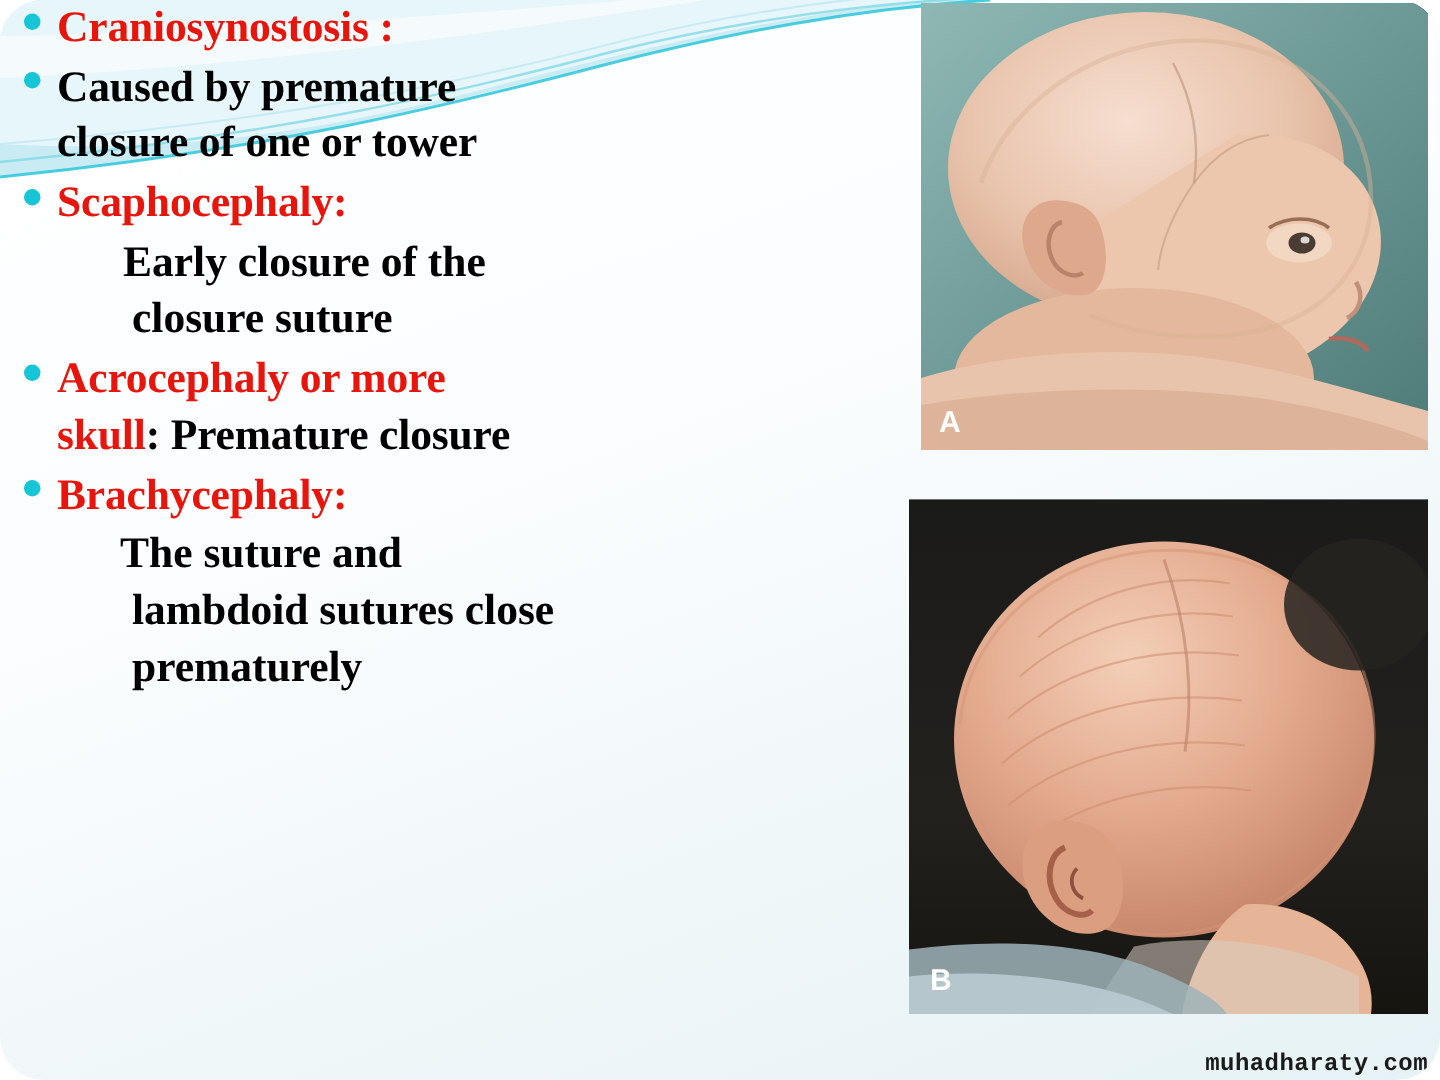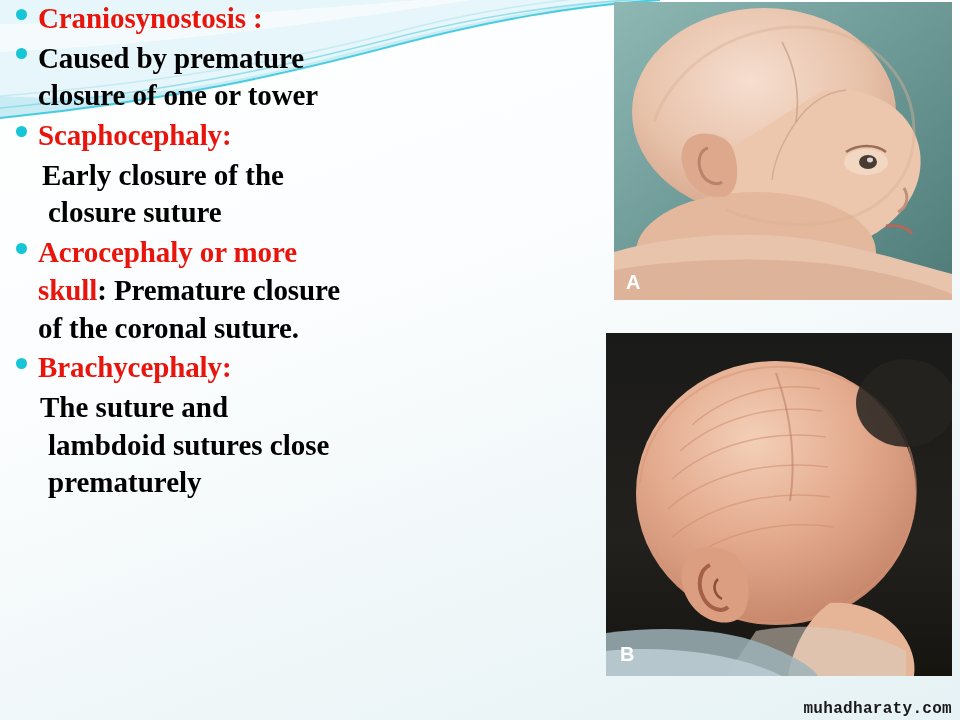--- a/index.html
+++ b/index.html
@@ -12,20 +12,21 @@
     background: #ffffff;
     font-family: "Liberation Serif", serif;
     overflow: hidden;
     position: relative;
   }
   .slide {
     position: absolute;
     inset: 0;
     background: linear-gradient(160deg, #ffffff 0%, #fbfdfe 40%, #eef6f8 75%, #e6f2f5 100%);
     overflow: hidden;
+    border-radius: 29px;
   }
   .swoosh {
     position: absolute;
     top: 0;
     left: 0;
     width: 660px;
     height: 130px;
     pointer-events: none;
   }
   .content {
@@ -66,20 +67,21 @@
   }
   .plain-block {
     padding-left: 38px;
     margin: 0 0 2px 0;
   }
   .sub {
     font-weight: bold;
     font-size: 29px;
     line-height: 1.30;
     color: #000000;
+    margin-left: 40px;
   }
   .photo {
     position: absolute;
     background: #000;
     overflow: hidden;
   }
   .photo .tag {
     position: absolute;
     color: #ffffff;
     font-family: "Liberation Sans", sans-serif;
@@ -164,23 +166,20 @@
         </div>
       </li>
 
       <li class="bullet-item">
         <span class="dot"></span>
         <div class="line">
           <span class="red">Acrocephaly or more</span>
         </div>
         <div class="line">
           <span class="red">skull</span><span>: Premature closure</span>
-        </div>
-        <div class="line">
-          <span>of the coronal suture.</span>
         </div>
       </li>
 
       <li class="bullet-item">
         <span class="dot"></span>
         <div class="line">
           <span class="red">Brachycephaly:</span>
         </div>
       </li>
 

